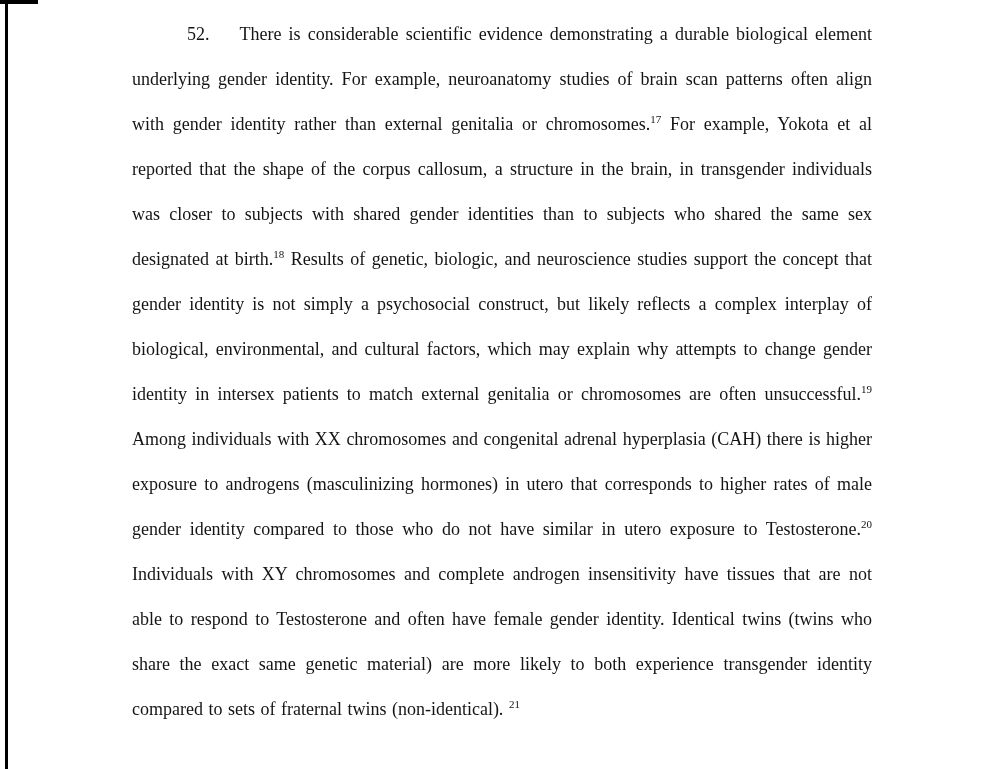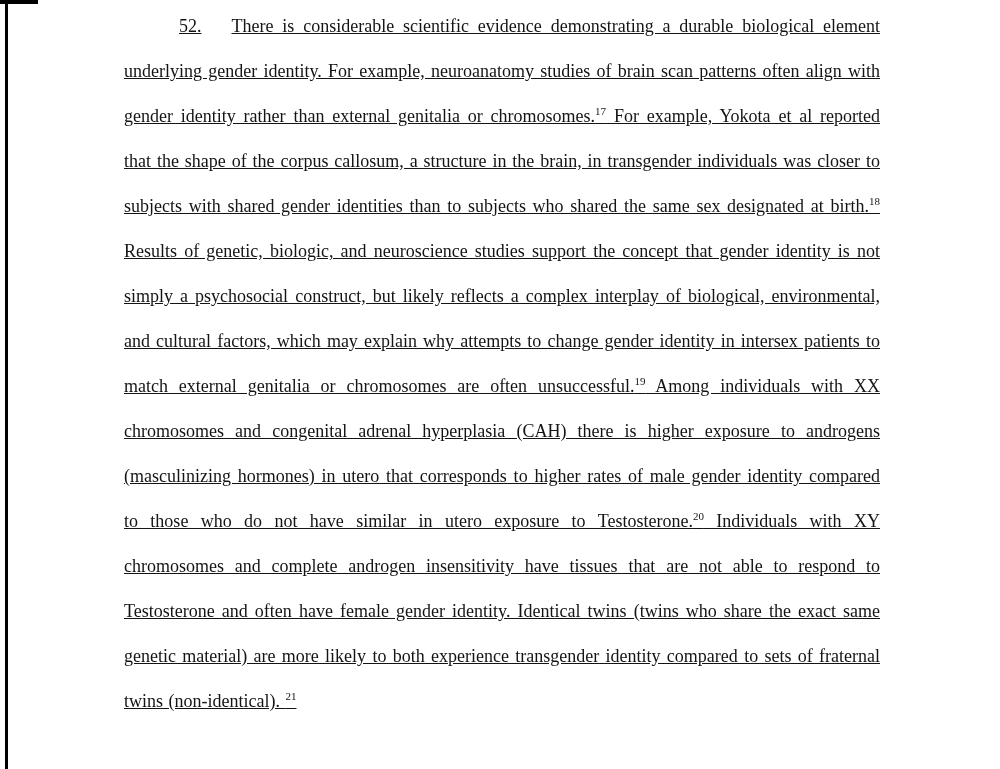--- a/index.html
+++ b/index.html
@@ -37,28 +37,27 @@
     height: 4px;
     background: #000000;
   }
   .content {
     position: absolute;
     left: 120px;
     top: 0;
     width: 764px;
   }
   .para {
-    margin: 4px;
+    margin: 12px;
     padding-top: 0;
     font-size: 18px;
     line-height: 45px;
     text-align: justify;
     text-indent: 55px;
     word-spacing: 1px;
-    text-decoration: underline;
   }
   .ptab {
     display: inline-block;
     width: 30px;
   }
   sup {
     font-size: 11px;
     line-height: 0;
     vertical-align: super;
   }

